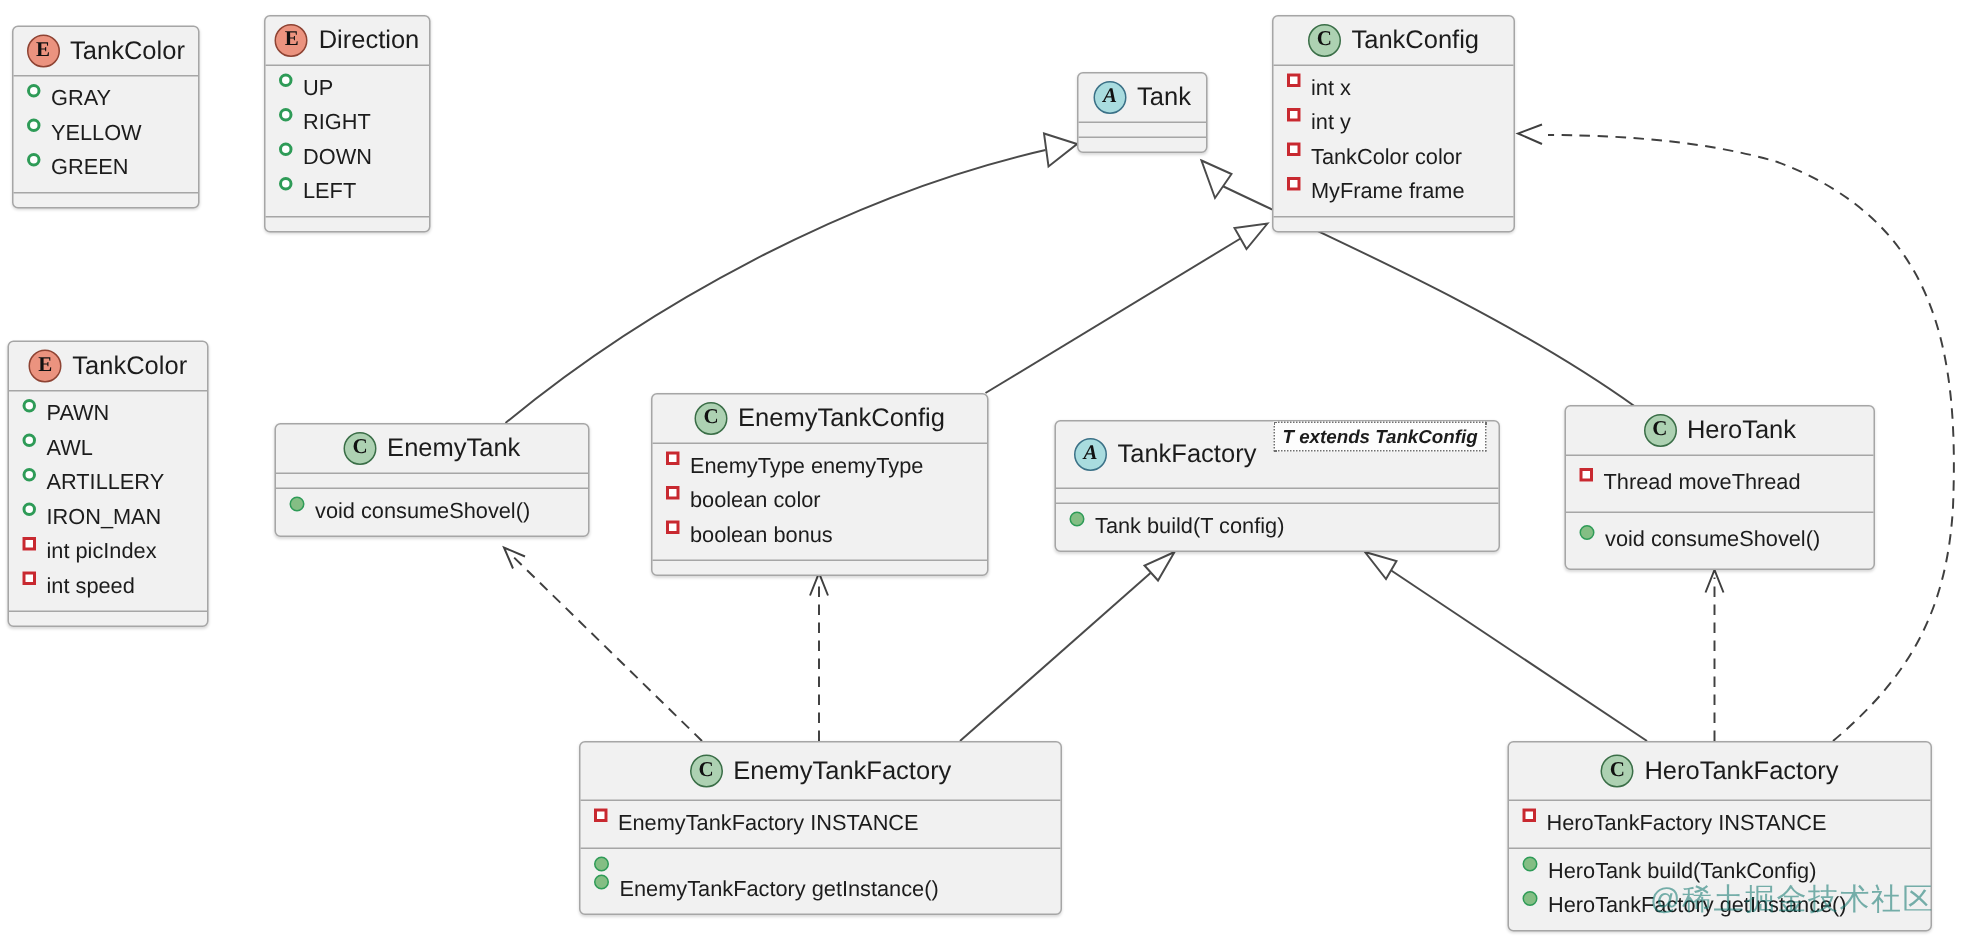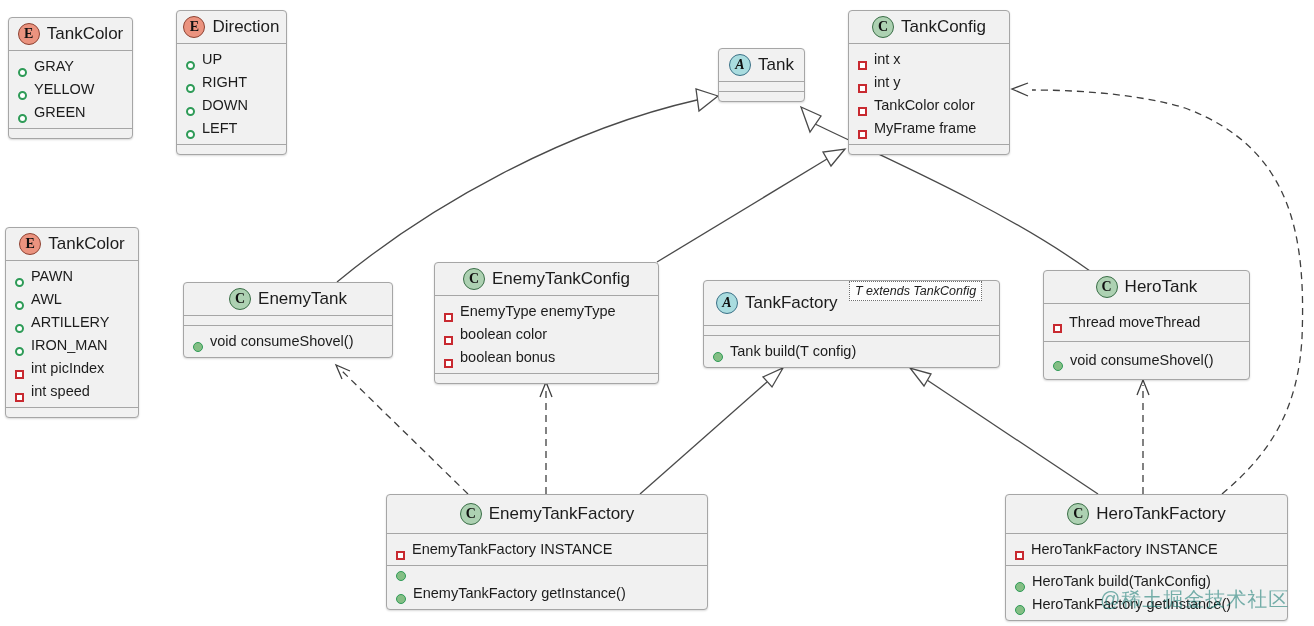--- a/index.html
+++ b/index.html
@@ -13,29 +13,29 @@
   .hdr-left{justify-content:flex-start;padding-left:12px;min-height:44px;}
   .title{font-size:17px;white-space:nowrap;}
   .spot{width:22px;height:22px;border-radius:50%;display:flex;align-items:center;justify-content:center;
         font-family:"Liberation Serif",serif;font-weight:bold;font-size:14px;flex:0 0 auto;box-sizing:border-box;color:#111;}
   .spot-E{background:#EB937F;border:1.5px solid #8E4333;}
   .spot-C{background:#ADD1B2;border:1.5px solid #3A6E47;}
   .spot-A{background:#A9DCDF;border:1.5px solid #3B7187;font-style:italic;}
   .sec{border-top:1px solid #A6A6A6;padding:4px 0;}
   .sec-empty{padding:0;height:9px;}
   .sec-pad{padding:7px 0;}
-  .row{display:flex;align-items:flex-end;gap:7px;padding:1px 9px;font-size:14.5px;line-height:21px;white-space:nowrap;}
+  .row{display:flex;align-items:flex-start;gap:7px;padding:1px 9px;font-size:14.5px;line-height:21px;white-space:nowrap;}
   .ic{width:9px;height:9px;flex:0 0 auto;box-sizing:border-box;}
   .ic-const{border:2px solid #2E9B57;border-radius:50%;background:#fff;}
   .ic-priv{border:2px solid #C82930;background:#fff;}
   .ic-pub{width:10px;height:10px;border:1px solid #2E9B57;border-radius:50%;background:#84BE84;}
   .static{}
   .it{}
   .generic-note{position:absolute;z-index:2;border:1px dotted #6f6f6f;background:#FDFDFD;
-                font-size:12.5px;font-style:italic;padding:2px 5px;white-space:nowrap;}
+                font-size:12.5px;font-style:italic;padding:2px 5px;white-space:nowrap;font-weight:bold;}
   .watermark{position:absolute;z-index:3;font-size:20px;letter-spacing:1px;color:#0f766e;opacity:.55;white-space:nowrap;}
 </style>
 </head>
 <body>
 
 <div class="canvas">
 
   <svg class="connectors" width="1314" height="626" viewBox="0 0 1314 626">
     <g stroke="#4A4A4A" stroke-width="1.3" fill="none">
       <g>

